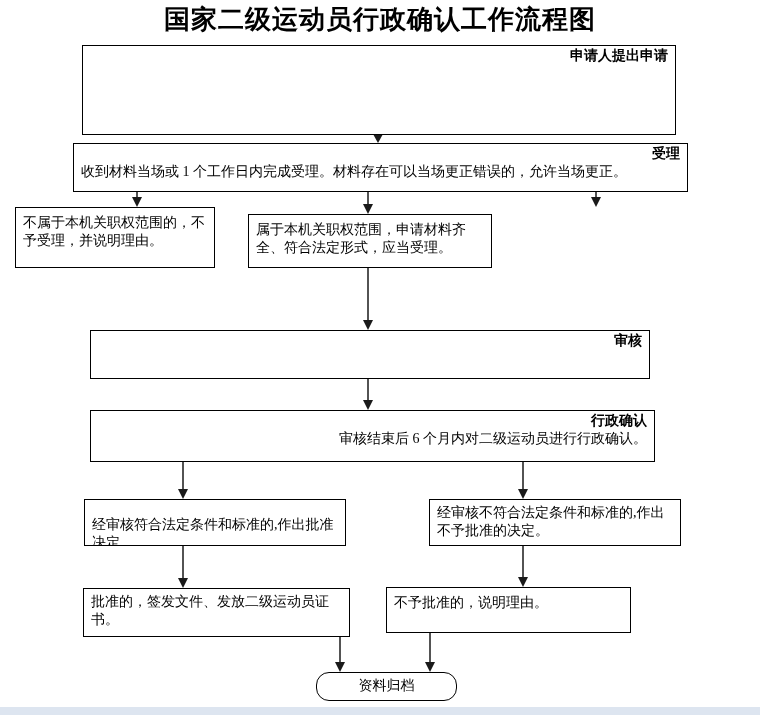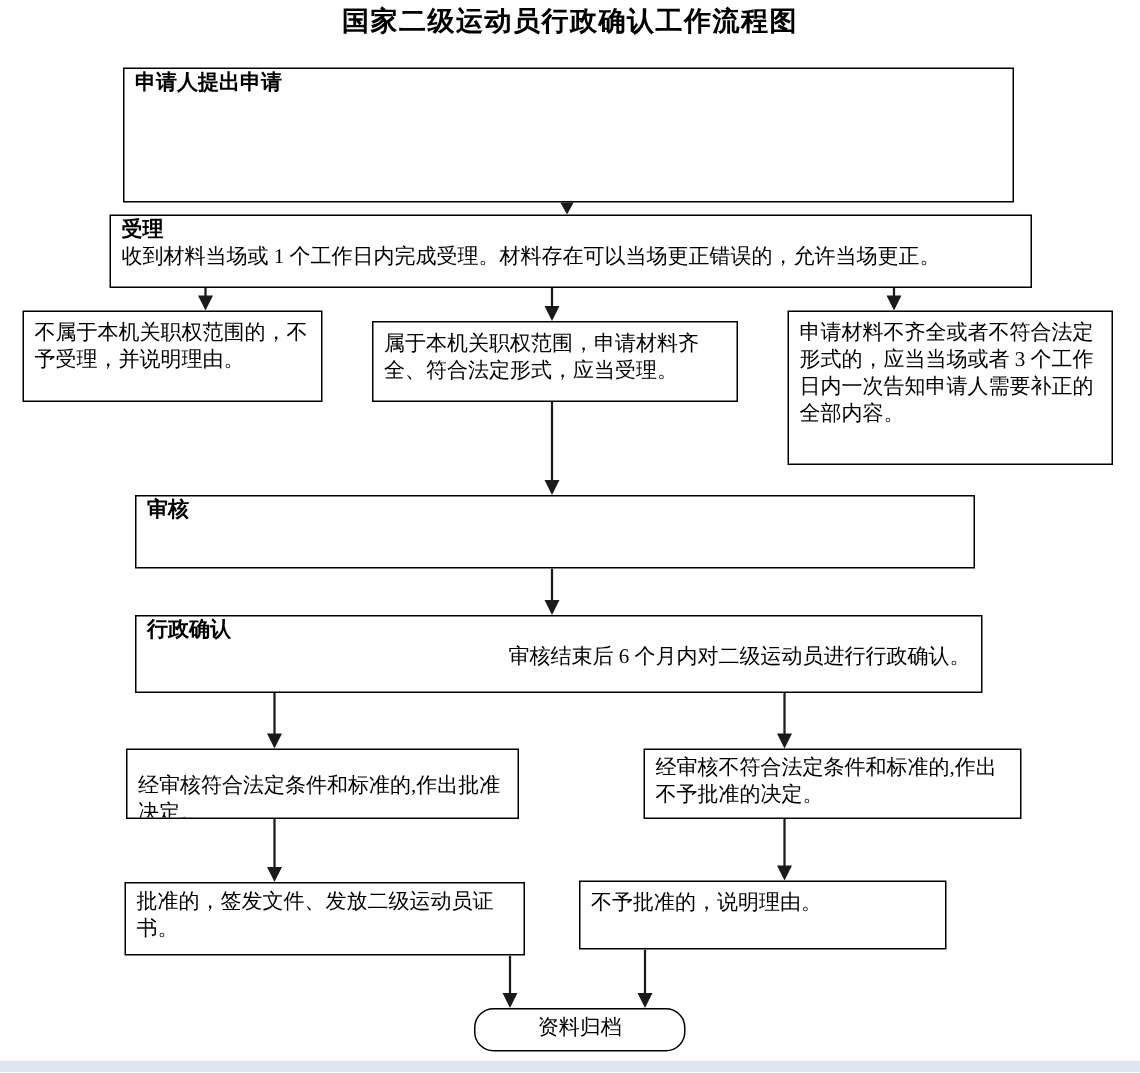--- a/index.html
+++ b/index.html
@@ -2,28 +2,28 @@
 <html><head>
 <meta charset="utf-8">
 <style>
   html,body{margin:0;padding:0;background:#fff;}
   .canvas{
     position:relative;width:760px;height:715px;background:#ffffff;
     font-family:"Liberation Serif","DejaVu Serif",serif;color:#000;overflow:hidden;
   }
   .page-title{
     position:absolute;left:0;top:2px;width:100%;text-align:center;
-    font-size:18px;font-weight:bold;letter-spacing:1px;
+    font-size:26px;font-weight:bold;letter-spacing:1px;
   }
   .fbox{
     position:absolute;box-sizing:border-box;border:1.5px solid #000;
     background:#fff;font-size:14px;line-height:1.28;padding:1px 7px;
     overflow:hidden;text-align:left;
   }
-  .bt{text-align:left;font-weight:bold;}
+  .bt{text-align:right;font-weight:bold;}
   .bc{text-align:right;}
   #box-apply{left:82px;top:45px;width:594px;height:90px;}
   #box-accept{left:73px;top:143px;width:615px;height:49px;}
   #box-notaccept{left:15px;top:207px;width:200px;height:61px;padding-top:6px;}
   #box-should{left:248px;top:214px;width:244px;height:54px;padding-top:6px;}
   #box-incomplete{left:525px;top:207px;width:217px;height:103px;padding-top:6px;}
   #box-review{left:90px;top:330px;width:560px;height:49px;}
   #box-confirm{left:90px;top:410px;width:565px;height:52px;}
   #box-approve{left:84px;top:499px;width:262px;height:47px;padding-top:16px;}
   #box-reject{left:398px;top:499px;width:252px;height:47px;padding-top:4px;margin-left:31px;}
@@ -115,23 +115,20 @@
   </div>
 
   <div class="fbox" id="box-notaccept">
     <div>不属于本机关职权范围的，不予受理，并说明理由。</div>
   </div>
 
   <div class="fbox" id="box-should">
     <div>属于本机关职权范围，申请材料齐全、符合法定形式，应当受理。</div>
   </div>
 
-  <div class="fbox" id="box-incomplete">
-    <div>申请材料不齐全或者不符合法定形式的，应当当场或者 3 个工作日内一次告知申请人需要补正的全部内容。</div>
-  </div>
 
   <div class="fbox" id="box-review">
     <div class="bt">审核</div>
   </div>
 
   <div class="fbox" id="box-confirm">
     <div class="bt">行政确认</div>
     <div class="bc">审核结束后 6 个月内对二级运动员进行行政确认。</div>
   </div>
 

